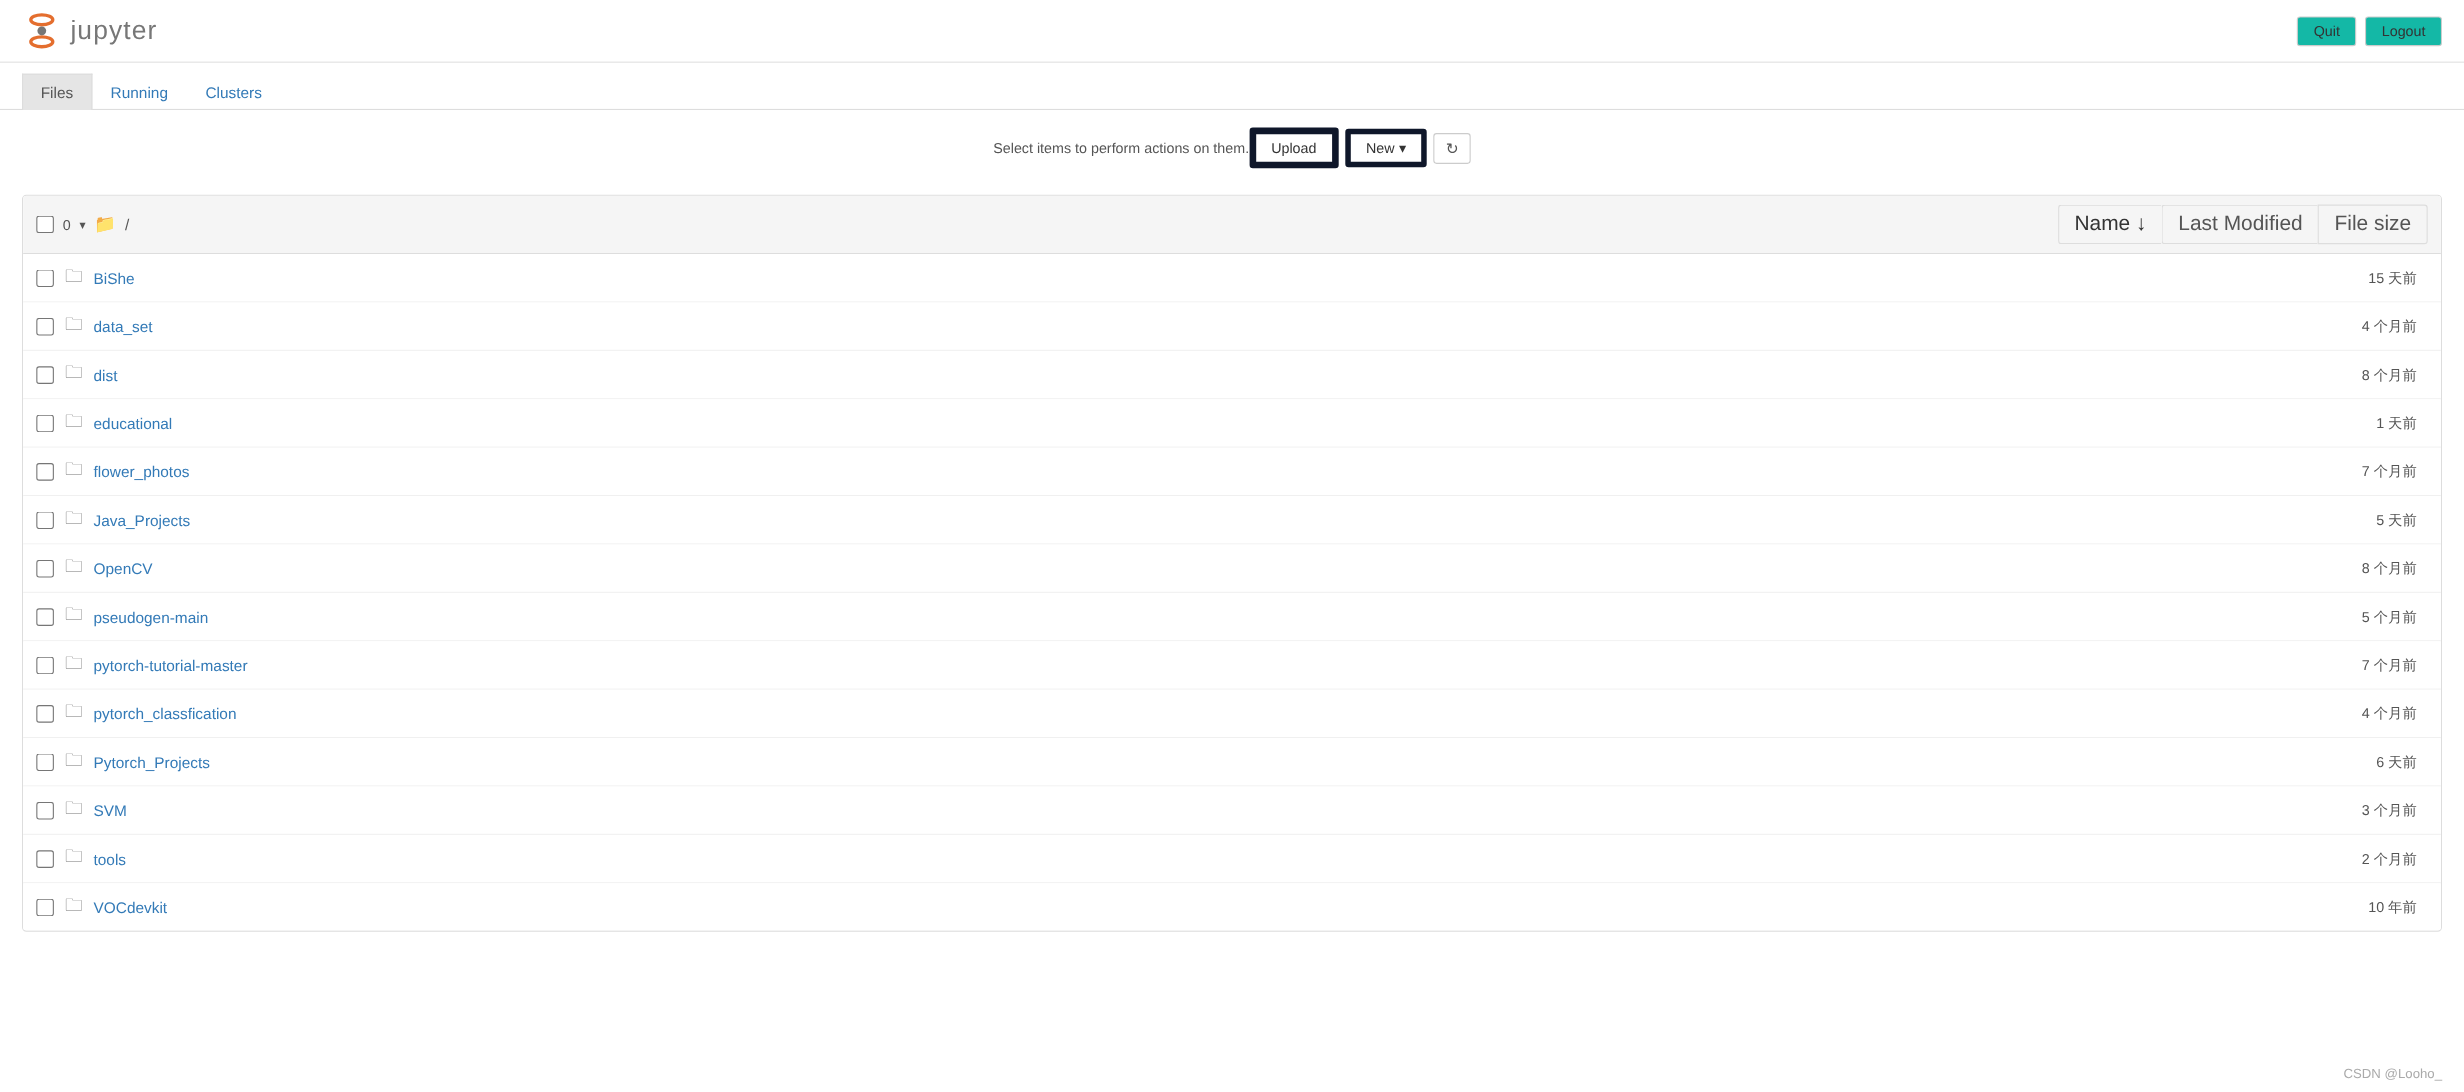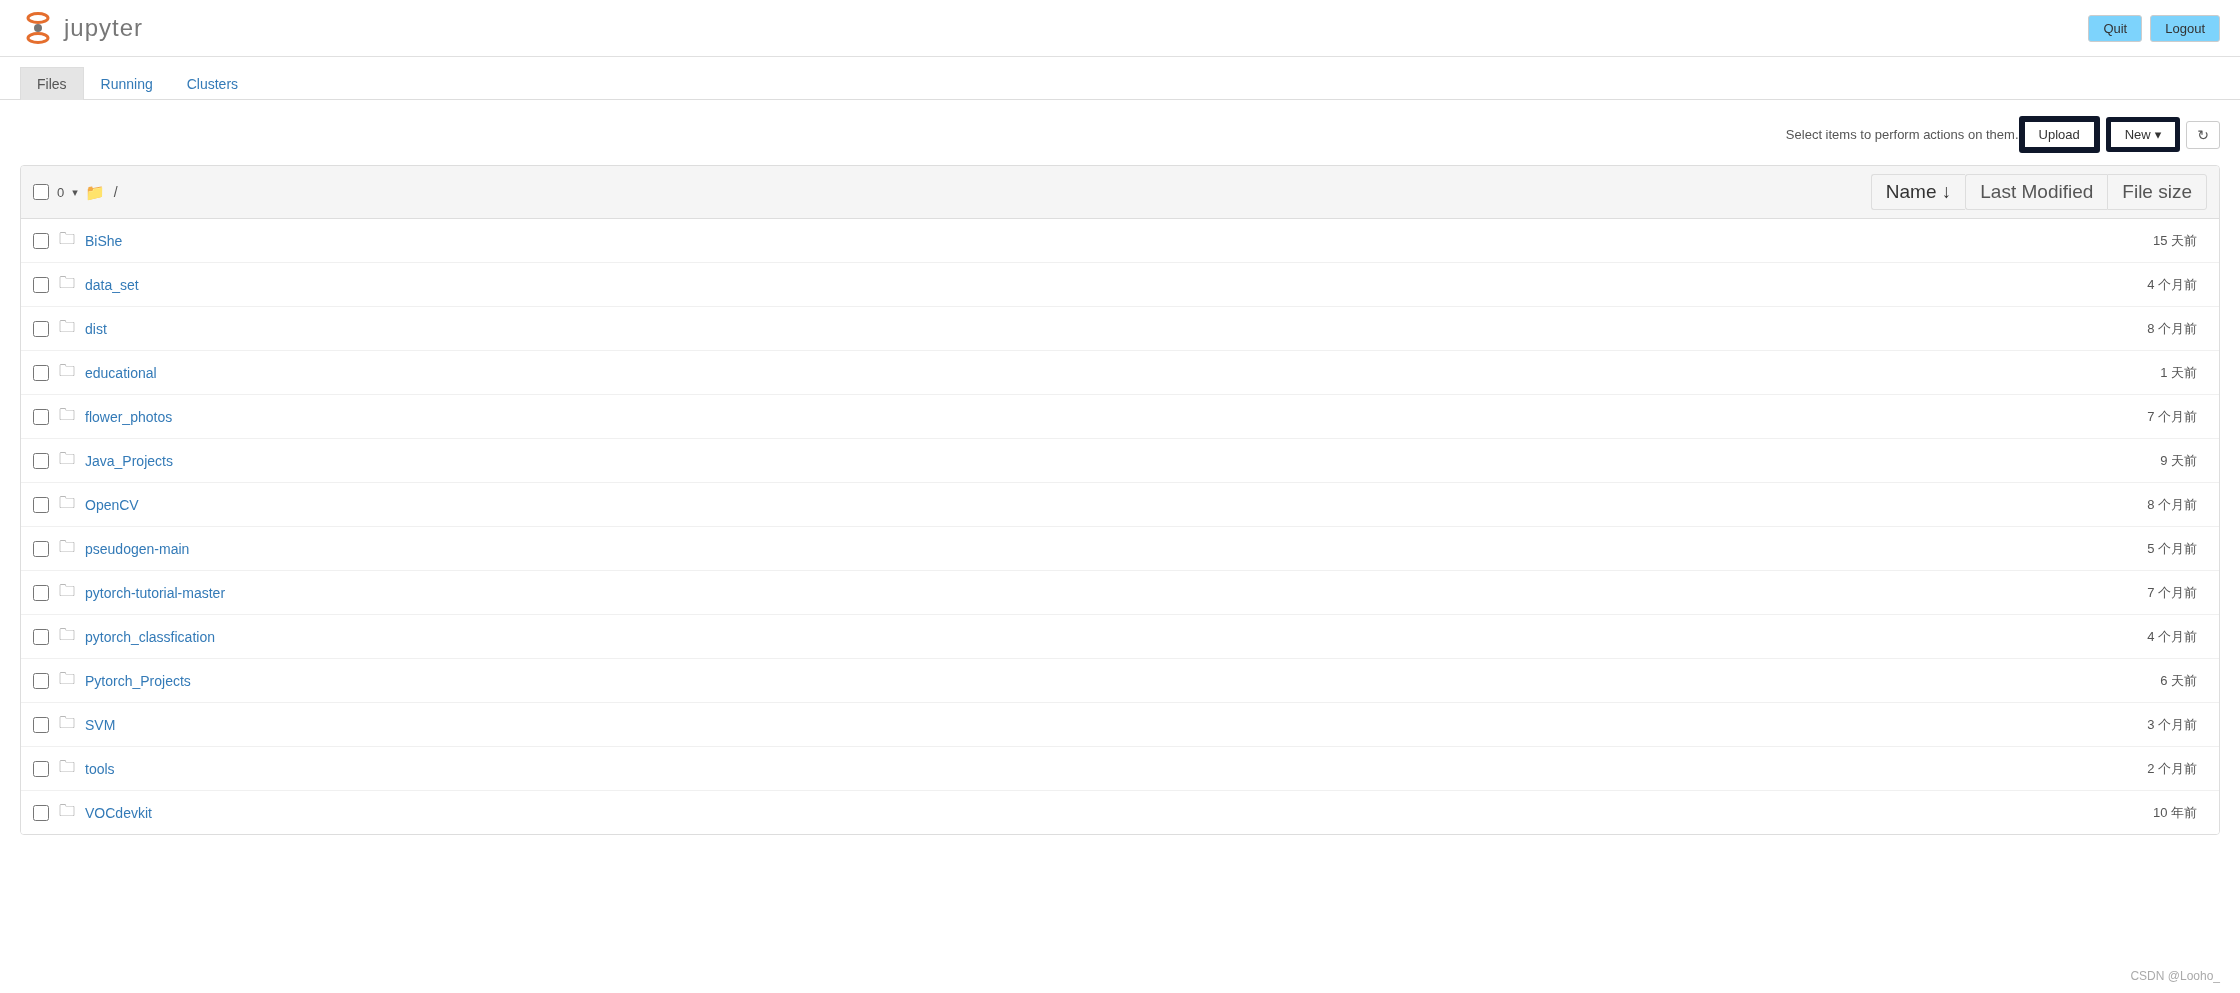--- a/index.html
+++ b/index.html
@@ -29,21 +29,21 @@
       color: #777;
       letter-spacing: 1px;
     }
     .header-buttons {
       display: flex;
       gap: 8px;
     }
     .btn {
       padding: 5px 14px;
       border: 1px solid #ccc;
-      background: #7dd3fc;
+      background: #14b8a6;
       cursor: pointer;
       border-radius: 3px;
       font-size: 13px;
       color: #333;
     }
 
     
     .tabs {
       display: flex;
       padding: 0 20px;
@@ -66,23 +66,23 @@
       border-color: #ddd;
       border-bottom-color: #fff;
     }
 
     
     .main {
       padding: 16px 20px;
     }
     .toolbar {
       display: flex;
-      justify-content: flex-end;
-      align-items: center;
-      margin-bottom: 12px;
+      justify-content: center;
+      align-items: center;
+      margin-bottom: 24px;
     }
     .toolbar-left {
       font-size: 13px;
       color: #555;
     }
     .toolbar-right {
       display: flex;
       gap: 6px;
       align-items: center;
     }
@@ -318,21 +318,21 @@
         <a class="file-link">flower_photos</a>
       </div>
       <div class="file-time">7 个月前</div>
     </div>
         <div class="file-row">
       <div class="file-row-left">
         <input type="checkbox" class="file-checkbox" style="">
         <span class="folder-icon">🗀</span>
         <a class="file-link">Java_Projects</a>
       </div>
-      <div class="file-time">9 天前</div>
+      <div class="file-time">5 天前</div>
     </div>
         <div class="file-row">
       <div class="file-row-left">
         <input type="checkbox" class="file-checkbox" style="">
         <span class="folder-icon">🗀</span>
         <a class="file-link">OpenCV</a>
       </div>
       <div class="file-time">8 个月前</div>
     </div>
         <div class="file-row">

